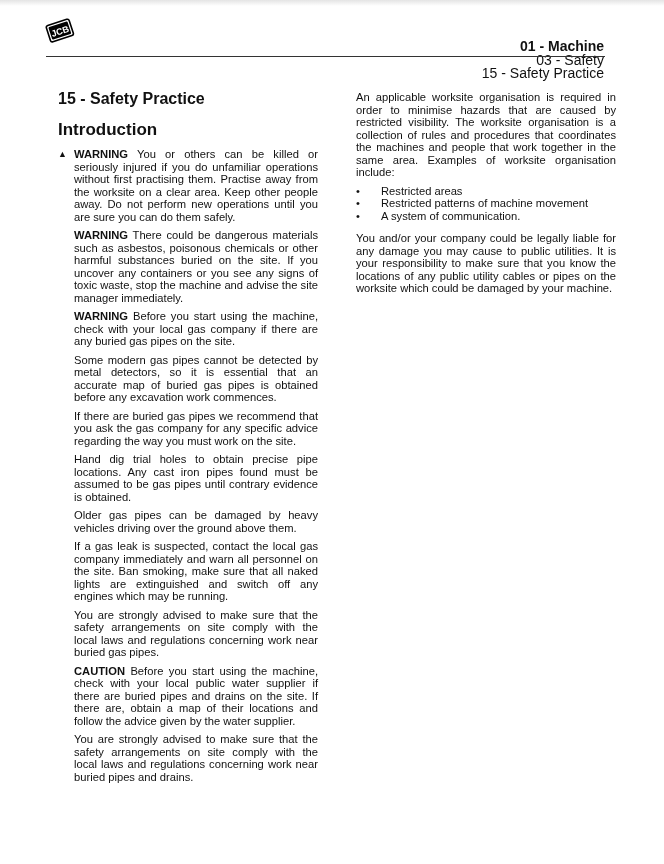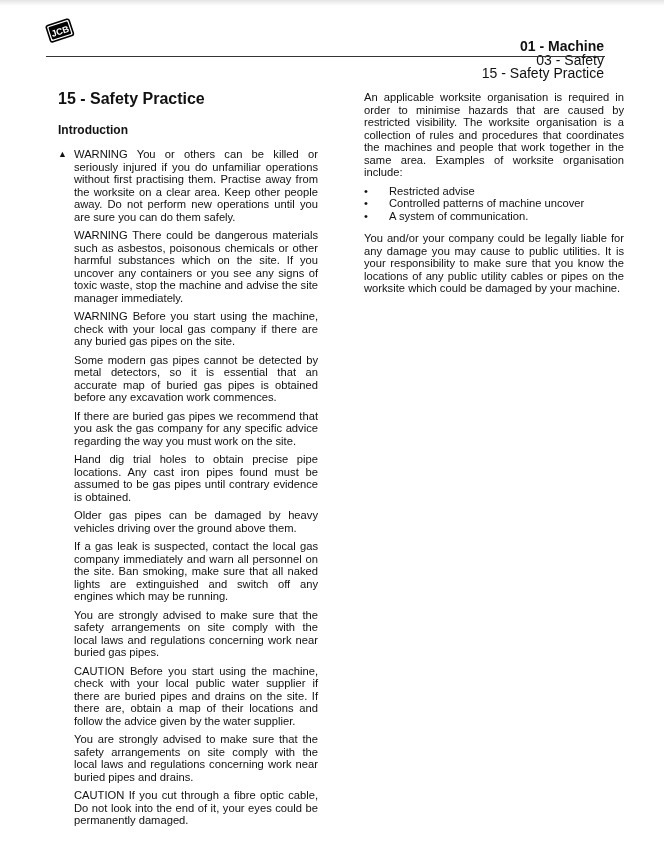--- a/index.html
+++ b/index.html
@@ -23,30 +23,30 @@
   .hdr .h1 { font-weight: bold; font-size: 14px; line-height: 16px; margin-top: 32px; }
   .hdr .h2 { font-size: 14px; line-height: 13px; }
   .rule {
     position: absolute; left: 46px; width: 559px; top: 56px; height: 0;
     border-top: 1px solid #333;
   }
   .col {
     position: absolute; font-size: 11.2px; line-height: 12.5px;
   }
   .left { left: 58px; top: 90px; width: 260px; }
-  .right { left: 364px; top: 91px; width: 260px; }
+  .right { left: 356px; top: 91px; width: 260px; }
   .pagetitle { font-size: 16px; font-weight: bold; margin: 0 0 13px 0; line-height: 18px; }
-  .sectitle { font-size: 12px; font-weight: bold; margin: 0 0 9px 0; line-height: 18px; }
+  .sectitle { font-size: 17px; font-weight: bold; margin: 0 0 9px 0; line-height: 18px; }
   p { margin: 0 0 6px 0; text-align: justify; }
   .ind { margin-left: 16px; }
   .warnwrap { position: relative; }
   .warnicon {
     position: absolute; left: 0; top: 1px; font-size: 9px; line-height: 10px;
   }
-  b.kw { font-weight: normal; }
+  b.kw { font-weight: bold; }
   ul.bl { list-style: none; margin: 6px 0 10px 0; padding: 0; }
   ul.bl li { position: relative; padding-left: 25px; line-height: 12.5px; }
   ul.bl li .dot { position: absolute; left: 0; top: 0; }
 </style>
 </head>
 <body>
 
 <div class="topshade"></div>
 
 <svg class="logo" viewBox="0 0 30 30">
@@ -67,21 +67,21 @@
 
 <div class="col left">
   <div class="pagetitle">15 - Safety Practice</div>
   <div class="sectitle">Introduction</div>
   <div id="left-paras">
       <div class="warnwrap">
         <span class="warnicon">▲</span>
         <p class="ind"><b class="kw">WARNING</b><span> You or others can be killed or seriously injured if you do unfamiliar operations without first practising them. Practise away from the worksite on a clear area. Keep other people away. Do not perform new operations until you are sure you can do them safely.</span></p>
       </div>
       <div class="warnwrap">
-        <p class="ind"><b class="kw">WARNING</b><span> There could be dangerous materials such as asbestos, poisonous chemicals or other harmful substances which on the site. If you uncover any containers or you see any signs of toxic waste, stop the machine and advise the site manager immediately.</span></p>
+        <p class="ind"><b class="kw">WARNING</b><span> There could be dangerous materials such as asbestos, poisonous chemicals or other harmful substances buried on the site. If you uncover any containers or you see any signs of toxic waste, stop the machine and advise the site manager immediately.</span></p>
       </div>
       <div class="warnwrap">
         <p class="ind"><b class="kw">WARNING</b><span> Before you start using the machine, check with your local gas company if there are any buried gas pipes on the site.</span></p>
       </div>
       <div class="warnwrap">
         <p class="ind"><span>Some modern gas pipes cannot be detected by metal detectors, so it is essential that an accurate map of buried gas pipes is obtained before any excavation work commences.</span></p>
       </div>
       <div class="warnwrap">
         <p class="ind"><span>If there are buried gas pipes we recommend that you ask the gas company for any specific advice regarding the way you must work on the site.</span></p>
       </div>
@@ -96,27 +96,24 @@
       </div>
       <div class="warnwrap">
         <p class="ind"><span>You are strongly advised to make sure that the safety arrangements on site comply with the local laws and regulations concerning work near buried gas pipes.</span></p>
       </div>
       <div class="warnwrap">
         <p class="ind"><b class="kw">CAUTION</b><span> Before you start using the machine, check with your local public water supplier if there are buried pipes and drains on the site. If there are, obtain a map of their locations and follow the advice given by the water supplier.</span></p>
       </div>
       <div class="warnwrap">
         <p class="ind"><span>You are strongly advised to make sure that the safety arrangements on site comply with the local laws and regulations concerning work near buried pipes and drains.</span></p>
       </div>
-      <div class="warnwrap">
-        <p class="ind"><b class="kw">CAUTION</b><span> If you cut through a fibre optic cable, Do not look into the end of it, your eyes could be permanently damaged.</span></p>
-      </div>
     </div>
 </div>
 
 <div class="col right">
   <p>An applicable worksite organisation is required in order to minimise hazards that are caused by restricted visibility. The worksite organisation is a collection of rules and procedures that coordinates the machines and people that work together in the same area. Examples of worksite organisation include:</p>
   <ul class="bl">
-    <li><span class="dot">•</span><span>Restricted advise</span></li>
-    <li><span class="dot">•</span><span>Controlled patterns of machine uncover</span></li>
+    <li><span class="dot">•</span><span>Restricted areas</span></li>
+    <li><span class="dot">•</span><span>Restricted patterns of machine movement</span></li>
     <li><span class="dot">•</span><span>A system of communication.</span></li>
   </ul>
   <p>You and/or your company could be legally liable for any damage you may cause to public utilities. It is your responsibility to make sure that you know the locations of any public utility cables or pipes on the worksite which could be damaged by your machine.</p>
 </div>
 
 </body></html>

